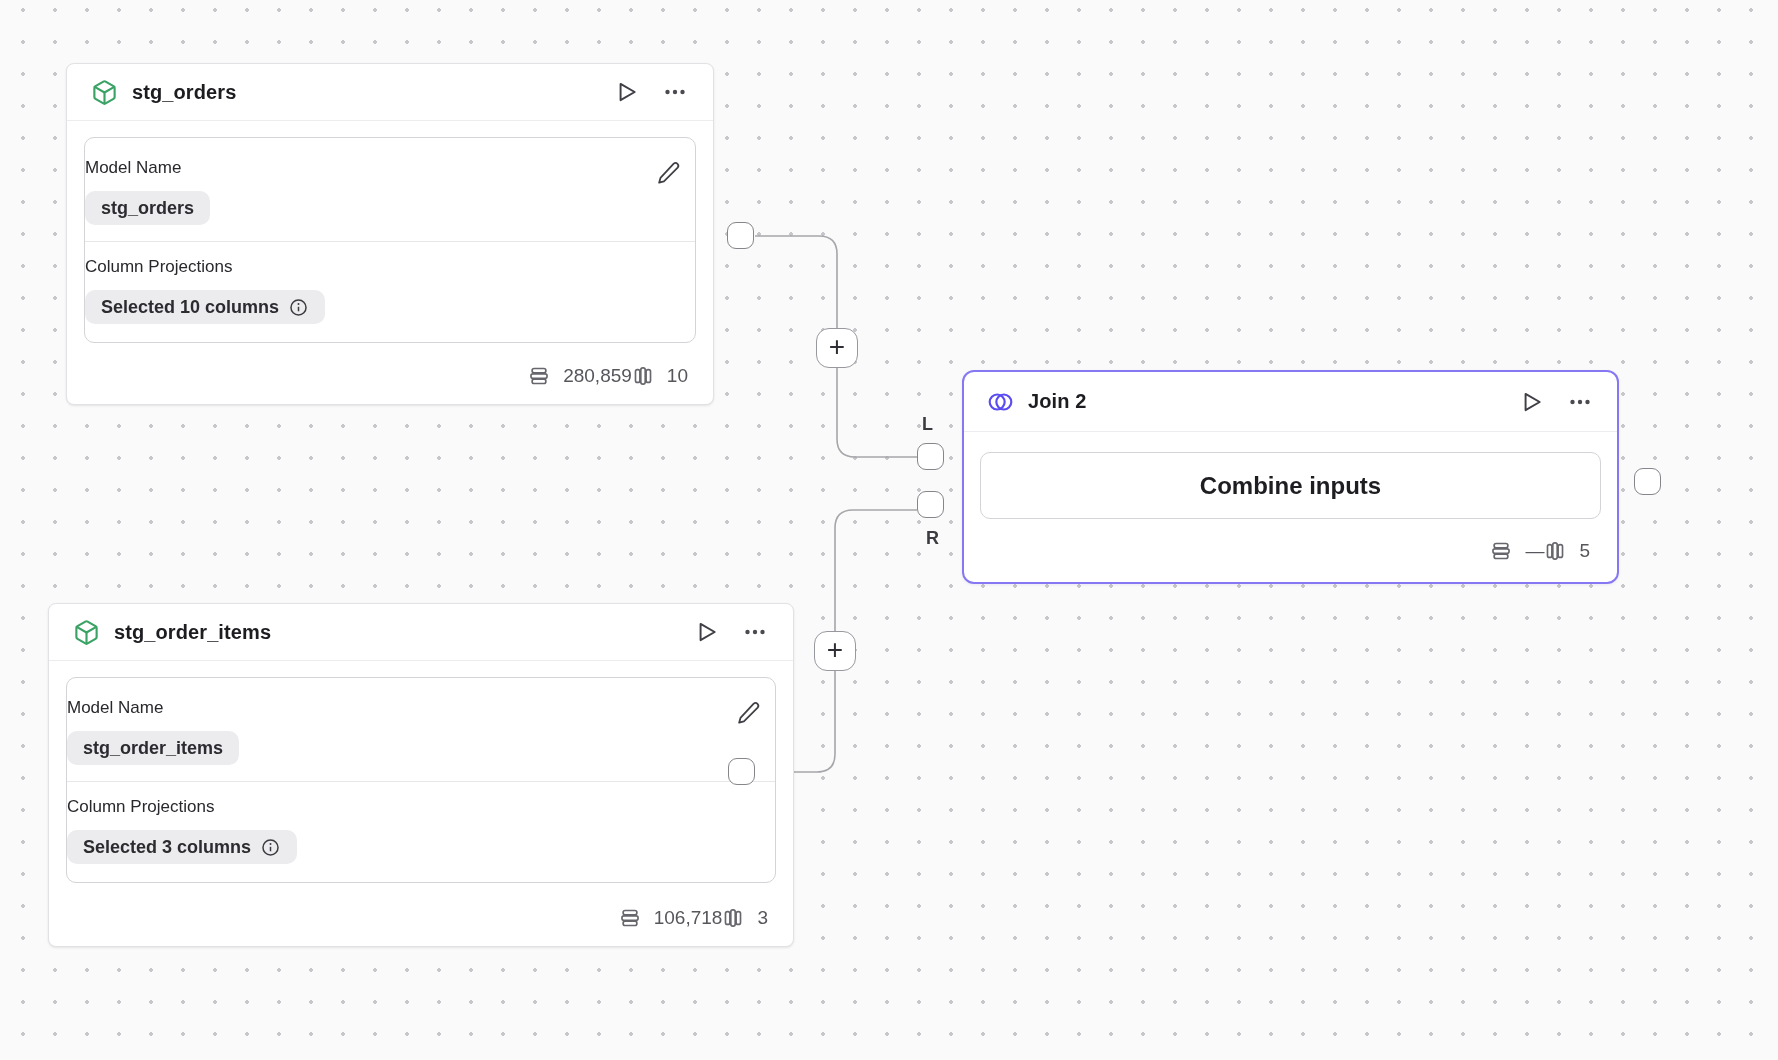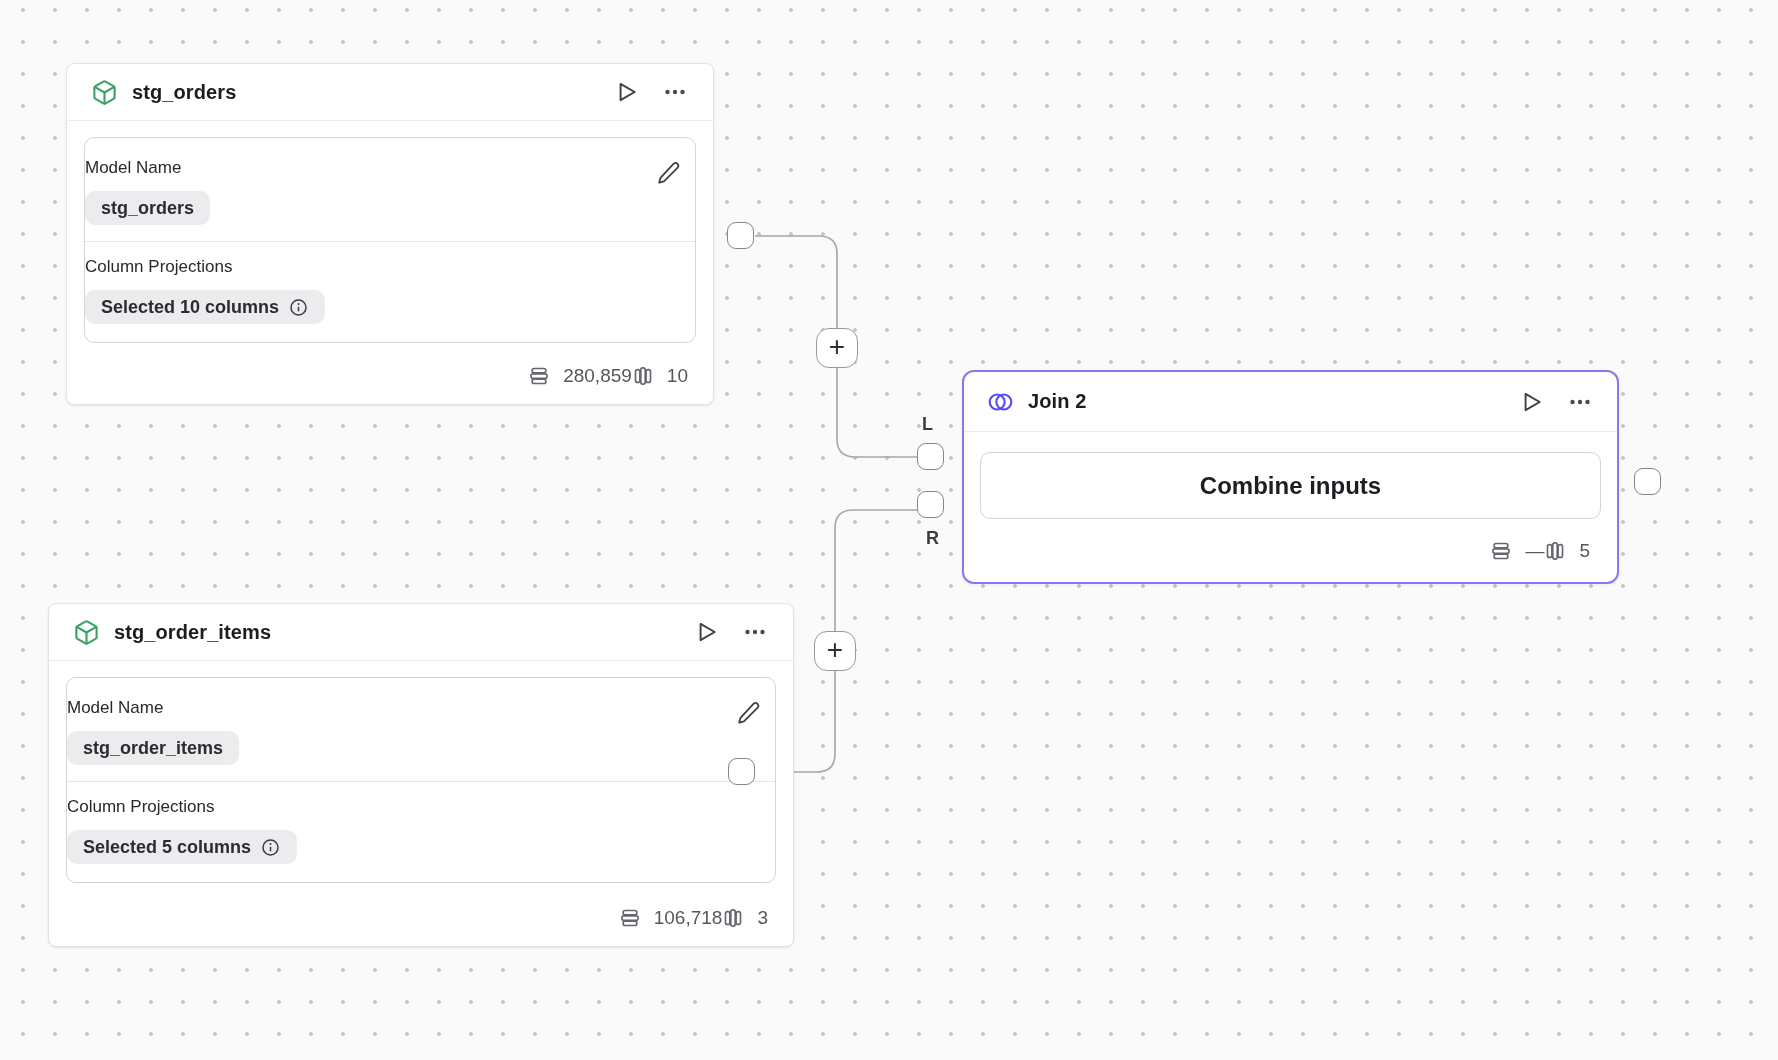--- a/index.html
+++ b/index.html
@@ -197,21 +197,21 @@
           <path d="M17 3.5a2.7 2.7 0 0 1 3.8 3.8L7.6 20.5 3 21.8l1.3-4.6Z"></path>
         </svg>
       </button>
       <div class="field-label">Model Name</div>
       <span class="pill">
         <span>stg_order_items</span>
       </span>
       <div class="card-divider"></div>
       <div class="field-label">Column Projections</div>
       <span class="pill">
-        <span>Selected 5 columns</span>
+        <span>Selected 3 columns</span>
         <span>
           <svg width="21" height="21" viewBox="0 0 24 24" fill="none" stroke="#3b3b41" stroke-width="1.7">
               <circle cx="12" cy="12" r="8.6"></circle>
               <line x1="12" y1="11.2" x2="12" y2="16.3"></line>
               <circle cx="12" cy="8" r="1.15" fill="#3b3b41" stroke="none"></circle>
             </svg>
         </span>
       </span>
     </div>
     <div class="node-footer">

